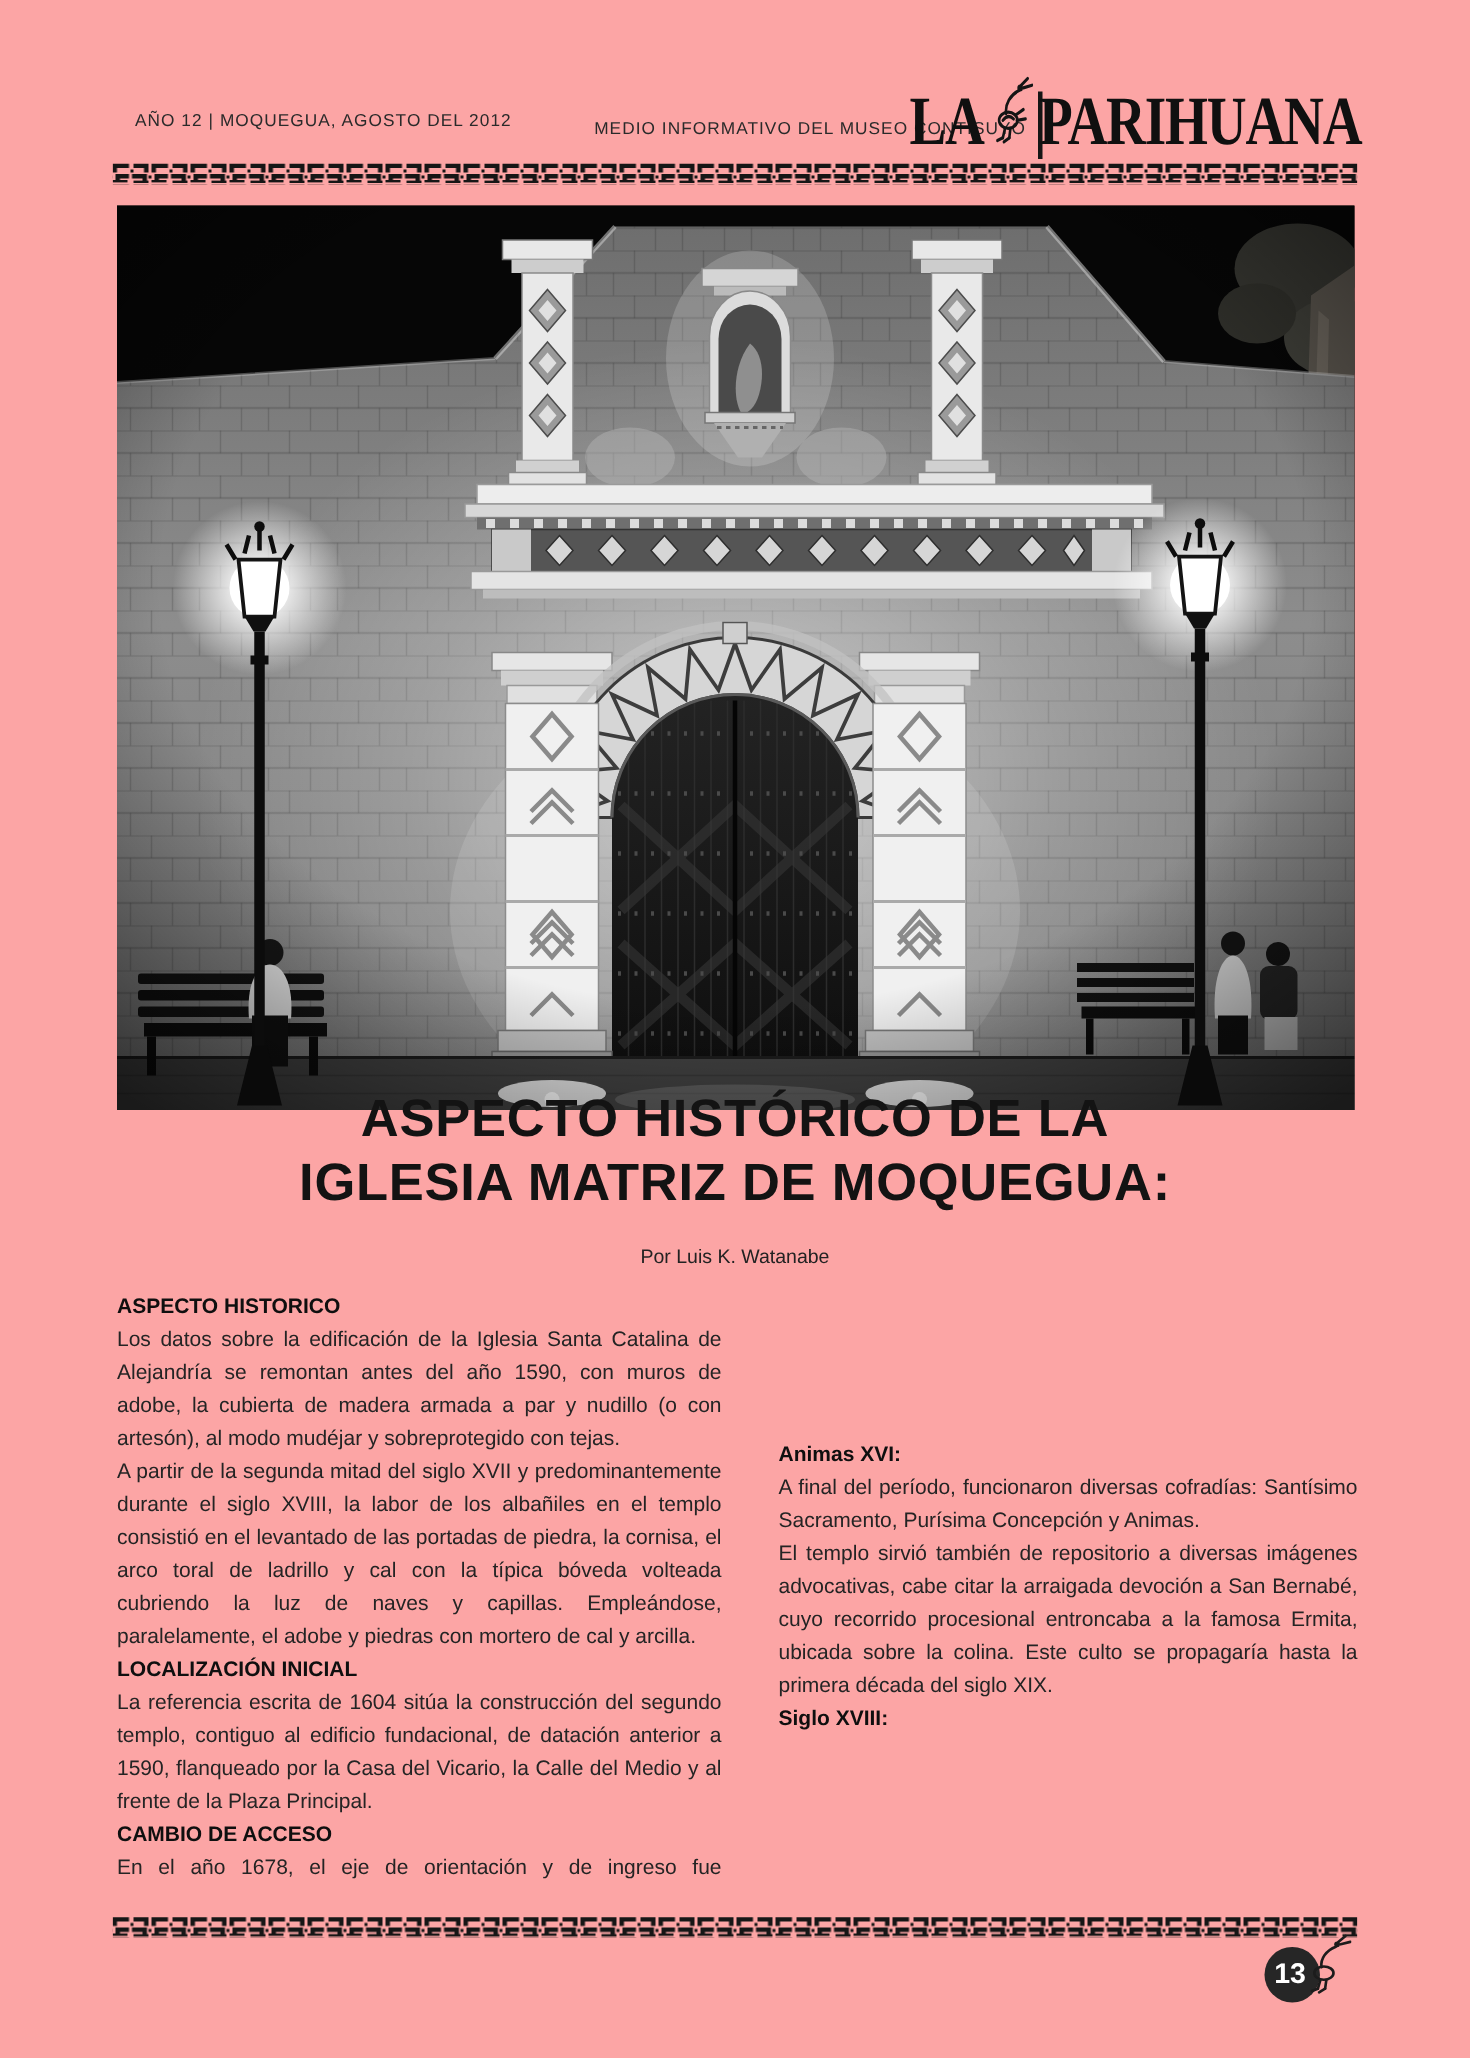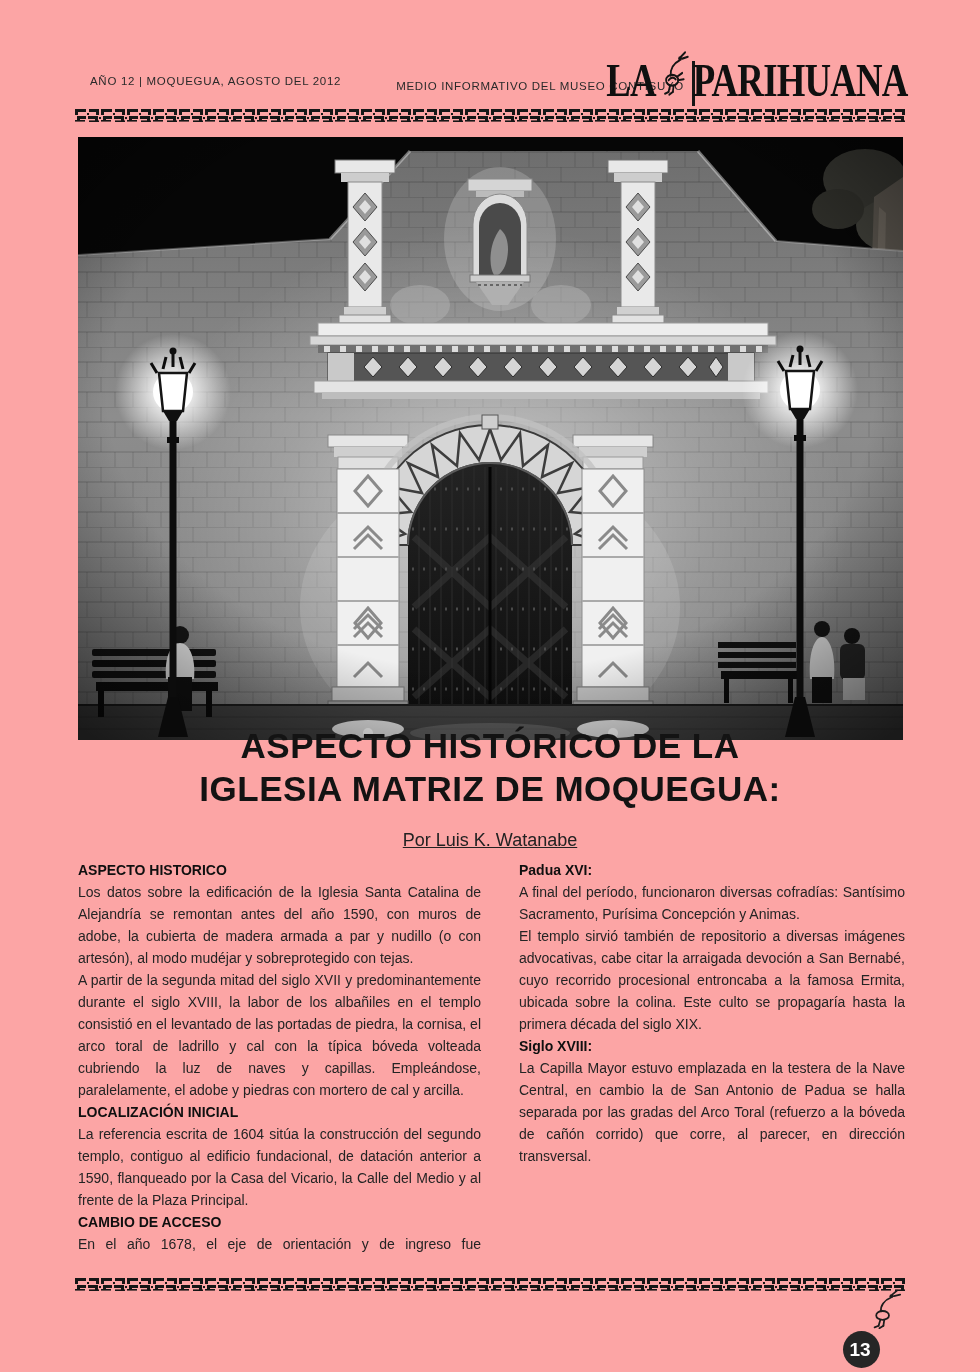--- a/index.html
+++ b/index.html
@@ -15,30 +15,30 @@
   .masthead svg{margin:0 1px 4px 1px;}
   
   .fret{position:absolute;left:75px;width:830px;height:16px;}
   .fret-top{top:108px;}
   .fret-bottom{top:1277px;}
   
   .photo{position:absolute;left:78px;top:137px;width:825px;height:603px;background:#000;}
   
   .title{position:absolute;left:0;top:724px;width:100%;text-align:center;font-size:35px;font-weight:bold;
          letter-spacing:.5px;line-height:43px;color:#131313;}
-  .byline{position:absolute;left:0;top:830px;width:100%;text-align:center;font-size:18px;color:#222;text-decoration:underline;}
-  
-  .columns{position:absolute;left:78px;top:859px;width:827px;display:flex;gap:21px;}
+  .byline{position:absolute;left:0;top:830px;width:100%;text-align:center;font-size:13px;color:#222;}
+  
+  .columns{position:absolute;left:78px;top:859px;width:827px;display:flex;gap:21px;align-items:center;}
   .col{width:403px;font-size:14px;line-height:22px;color:#242424;}
   .block{text-align:justify;}
   .block.heading{font-weight:bold;color:#0f0f0f;}
   .block.indent{padding-left:17px;}
   .block.stretch{text-align-last:justify;}
   
-  .badge{position:absolute;left:843px;top:1331px;width:37px;height:37px;border-radius:50%;background:#262626;
+  .badge{position:absolute;left:843px;top:1298px;width:37px;height:37px;border-radius:50%;background:#262626;
          color:#fff;font-size:19px;font-weight:bold;display:flex;align-items:center;justify-content:center;
          padding-right:3px;box-sizing:border-box;}
   .page-bird{position:absolute;left:869px;top:1284px;}
 </style>
 </head>
 <body>
 
 <div class="page">
 
   <div class="issue-info">AÑO 12 | MOQUEGUA, AGOSTO DEL 2012</div>
@@ -353,25 +353,24 @@
     <div class="col">
         <div class="block heading">ASPECTO HISTORICO</div>
         <div class="block paragraph">Los datos sobre la edificación de la Iglesia Santa Catalina de Alejandría se remontan antes del año 1590, con muros de adobe, la cubierta de madera armada a par y nudillo (o con artesón), al modo mudéjar y sobreprotegido con tejas.</div>
         <div class="block paragraph">A partir de la segunda mitad del siglo XVII y predominantemente durante el siglo XVIII, la labor de los albañiles en el templo consistió en el levantado de las portadas de piedra, la cornisa, el arco toral de ladrillo y cal con la típica bóveda volteada cubriendo la luz de naves y capillas. Empleándose, paralelamente, el adobe y piedras con mortero de cal y arcilla.</div>
         <div class="block heading">LOCALIZACIÓN INICIAL</div>
         <div class="block paragraph">La referencia escrita de 1604 sitúa la construcción del segundo templo, contiguo al edificio fundacional, de datación anterior a 1590, flanqueado por la Casa del Vicario, la Calle del Medio y al frente de la Plaza Principal.</div>
         <div class="block heading">CAMBIO DE ACCESO</div>
         <div class="block paragraph stretch">En el año 1678, el eje de orientación y de ingreso fue</div>
       </div>
     <div class="col">
-        <div class="block heading indent">Padua XVI:</div>
+        <div class="block heading indent">Animas XVI:</div>
         <div class="block paragraph indent">A final del período, funcionaron diversas cofradías: Santísimo Sacramento, Purísima Concepción y Animas.</div>
         <div class="block paragraph indent">El templo sirvió también de repositorio a diversas imágenes advocativas, cabe citar la arraigada devoción a San Bernabé, cuyo recorrido procesional entroncaba a la famosa Ermita, ubicada sobre la colina. Este culto se propagaría hasta la primera década del siglo XIX.</div>
         <div class="block heading indent">Siglo XVIII:</div>
-        <div class="block paragraph indent">La Capilla Mayor estuvo emplazada en la testera de la Nave Central, en cambio la de San Antonio de Padua se halla separada por las gradas del Arco Toral (refuerzo a la bóveda de cañón corrido) que corre, al parecer, en dirección transversal.</div>
       </div>
   </div>
 
   <svg class="fret fret-bottom" viewBox="0 0 830 16" preserveAspectRatio="none">
     <defs>
       <pattern id="fretT2" width="26" height="14" patternUnits="userSpaceOnUse">
         <g fill="#161616">
           <path d="M0,1 h11 v3 h-8 v3 h-3 z"></path>
           <path d="M14,1 h10 v6 h-3 v-3 h-7 z"></path>
           <rect x="12" y="5" width="2" height="2"></rect>

